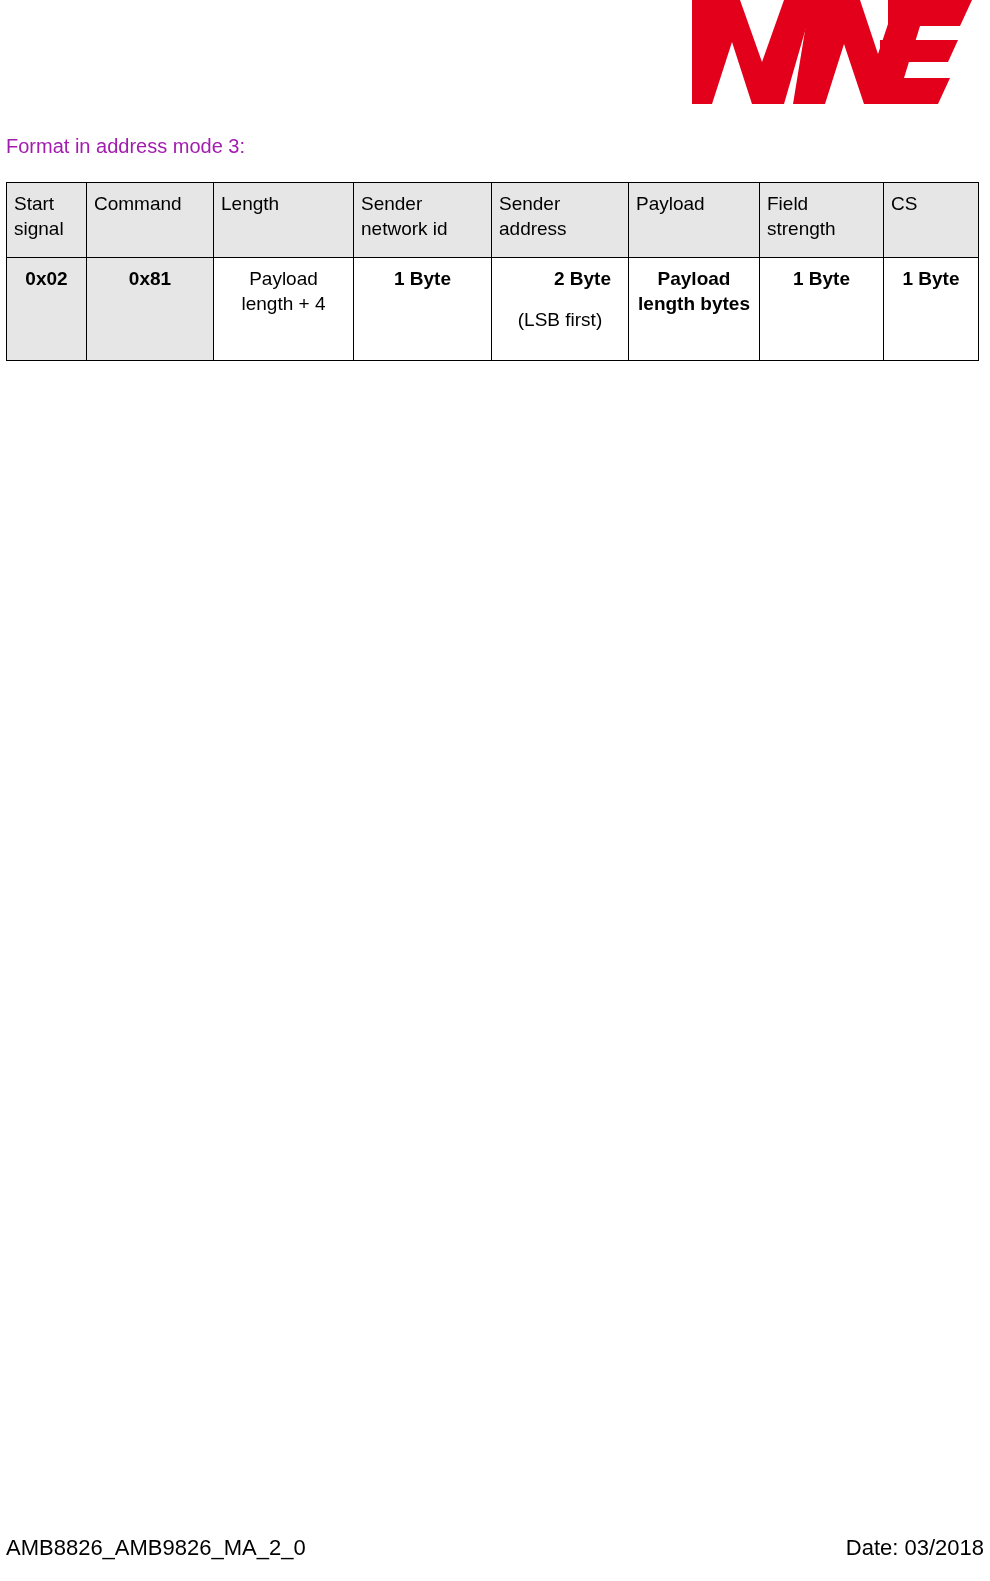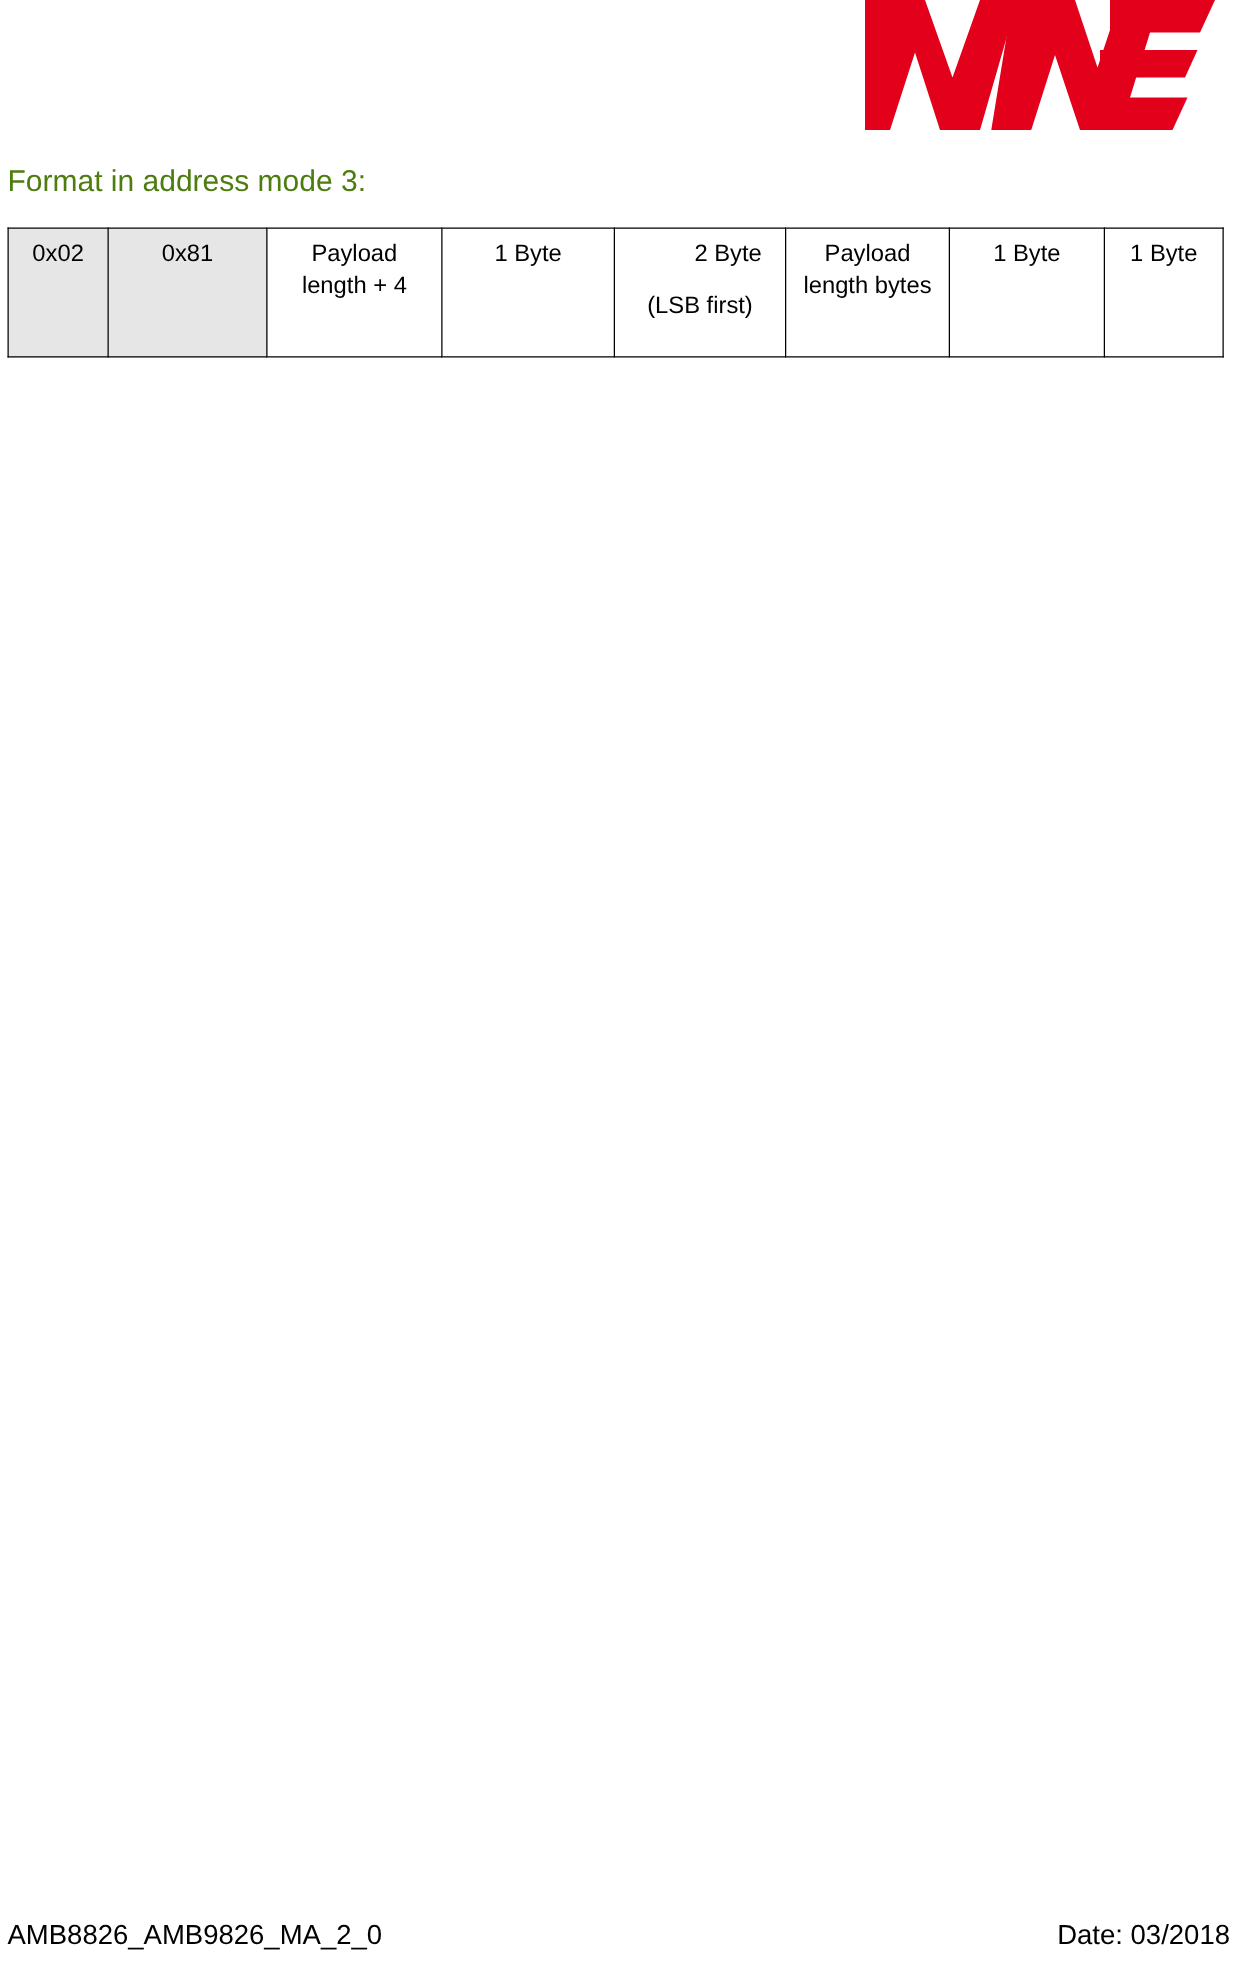--- a/index.html
+++ b/index.html
@@ -32,23 +32,23 @@
   }
   .logo-wrap svg {
     display: block;
   }
 
   
   .intro {
     position: absolute;
     left: 6px;
     top: 133px;
-    font-size: 24px;
+    font-size: 20px;
     line-height: 26px;
-    color: #4d7c0f;
+    color: #a21caf;
     white-space: nowrap;
   }
 
   
   .fmt-table {
     position: absolute;
     left: 6px;
     top: 182px;
     width: 972px;
     border-collapse: collapse;
@@ -74,21 +74,21 @@
   .fmt-table tr.value-row td.shaded {
     background: #e6e6e6;
   }
   .cell-center {
     text-align: center;
   }
   .cell-left {
     text-align: left;
   }
   .bold {
-    font-weight: normal;
+    font-weight: bold;
     margin-left: 45px;
   }
   .sub {
     font-weight: normal;
     display: block;
     margin-top: 16px;
     text-align: center;
   }
 
   
@@ -144,20 +144,30 @@
       <col class="c0">
         <col class="c1">
         <col class="c2">
         <col class="c3">
       <col class="c4">
         <col class="c5">
         <col class="c6">
         <col class="c7">
     </colgroup>
     <tbody>
+      <tr class="header-row">
+        <td class="cell-left">Start signal</td>
+        <td class="cell-left">Command</td>
+        <td class="cell-center">Length</td>
+        <td class="cell-center">Sender network id</td>
+        <td class="cell-left">Sender address</td>
+        <td class="cell-center">Payload</td>
+        <td class="cell-center">Field strength</td>
+        <td class="cell-center">CS</td>
+      </tr>
       <tr class="value-row">
         <td class="cell-center bold shaded">0x02</td>
         <td class="cell-center bold shaded">0x81</td>
         <td class="cell-center">Payload length + 4</td>
         <td class="cell-center bold">1 Byte</td>
         <td class="cell-center">
           <span class="bold">2 Byte</span>
           <span class="sub">(LSB first)</span>
         </td>
         <td class="cell-center bold">Payload length bytes</td>

